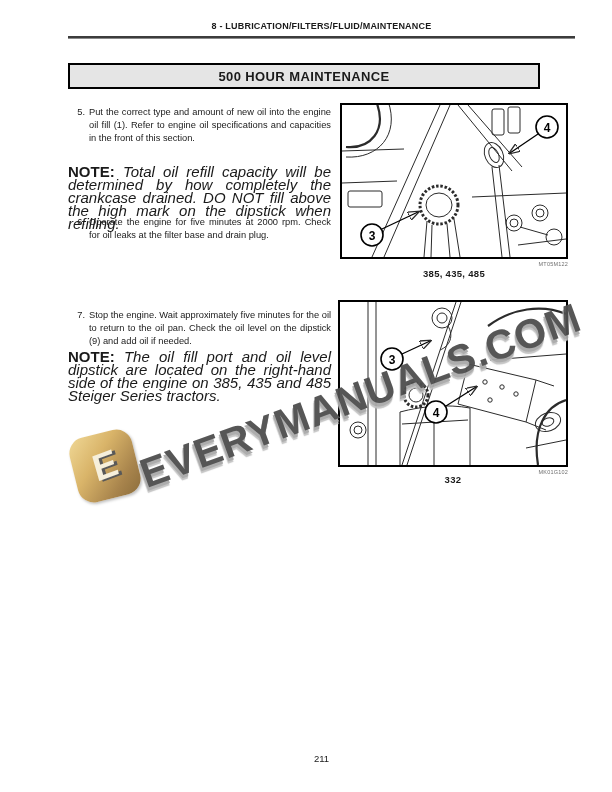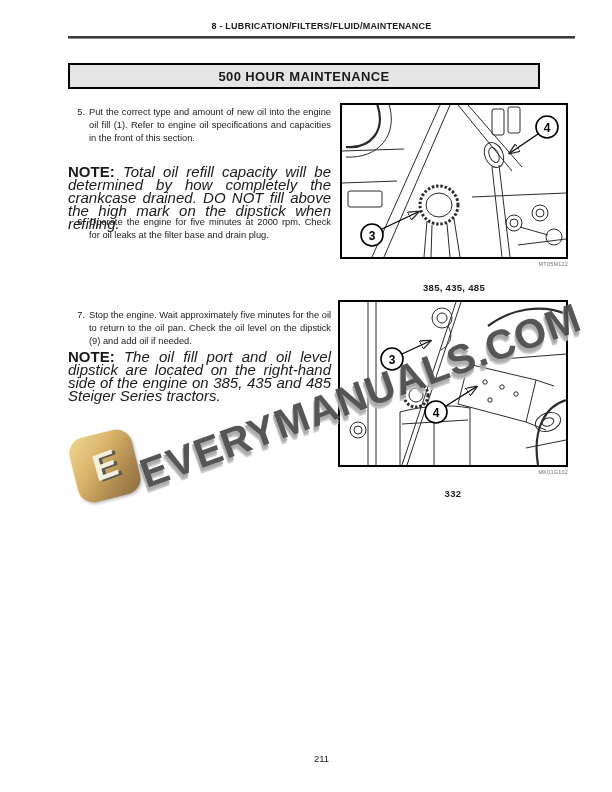--- a/index.html
+++ b/index.html
@@ -51,21 +51,20 @@
   .fig-svg { width:100%; height:100%; display:block; }
   .fig-code {
     position:absolute; font-size:5.5px; color:#6f6f6f; letter-spacing:.2px;
     text-align:right;
   }
   #code1 { left:340px; top:261px; width:228px; }
   #code2 { left:338px; top:469px; width:230px; }
   .fig-caption {
     position:absolute; text-align:center; font-size:9.5px; font-weight:bold;
     letter-spacing:.3px;
-    margin-top:14px;
   }
   #cap1 { left:340px; top:268px; width:228px; }
   #cap2 { left:338px; top:474px; width:230px; }
 
   .page-number {
     position:absolute; bottom:28px; left:68px; width:507px;
     text-align:center; font-size:9.5px;
   }
 
   

